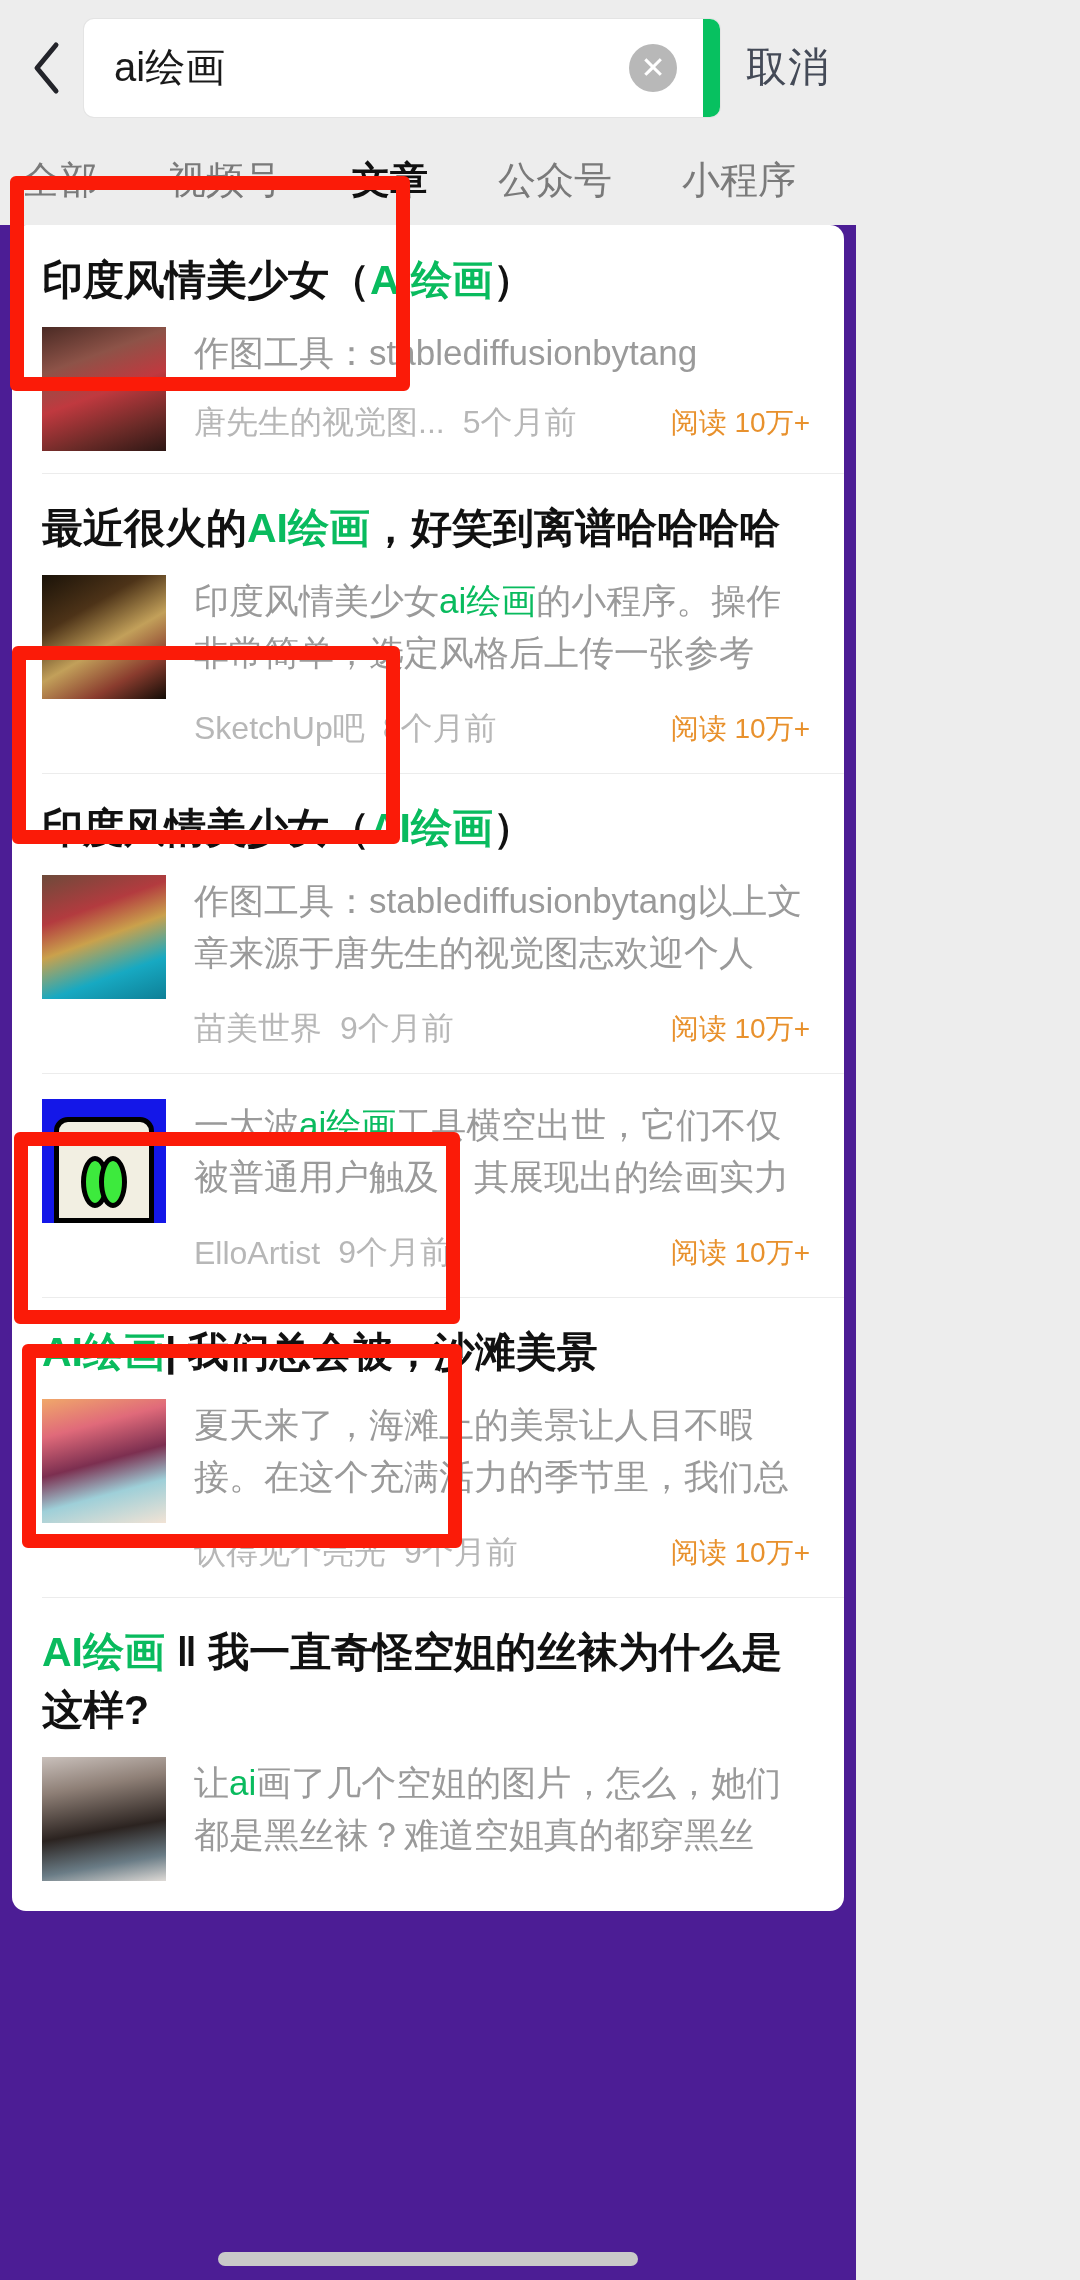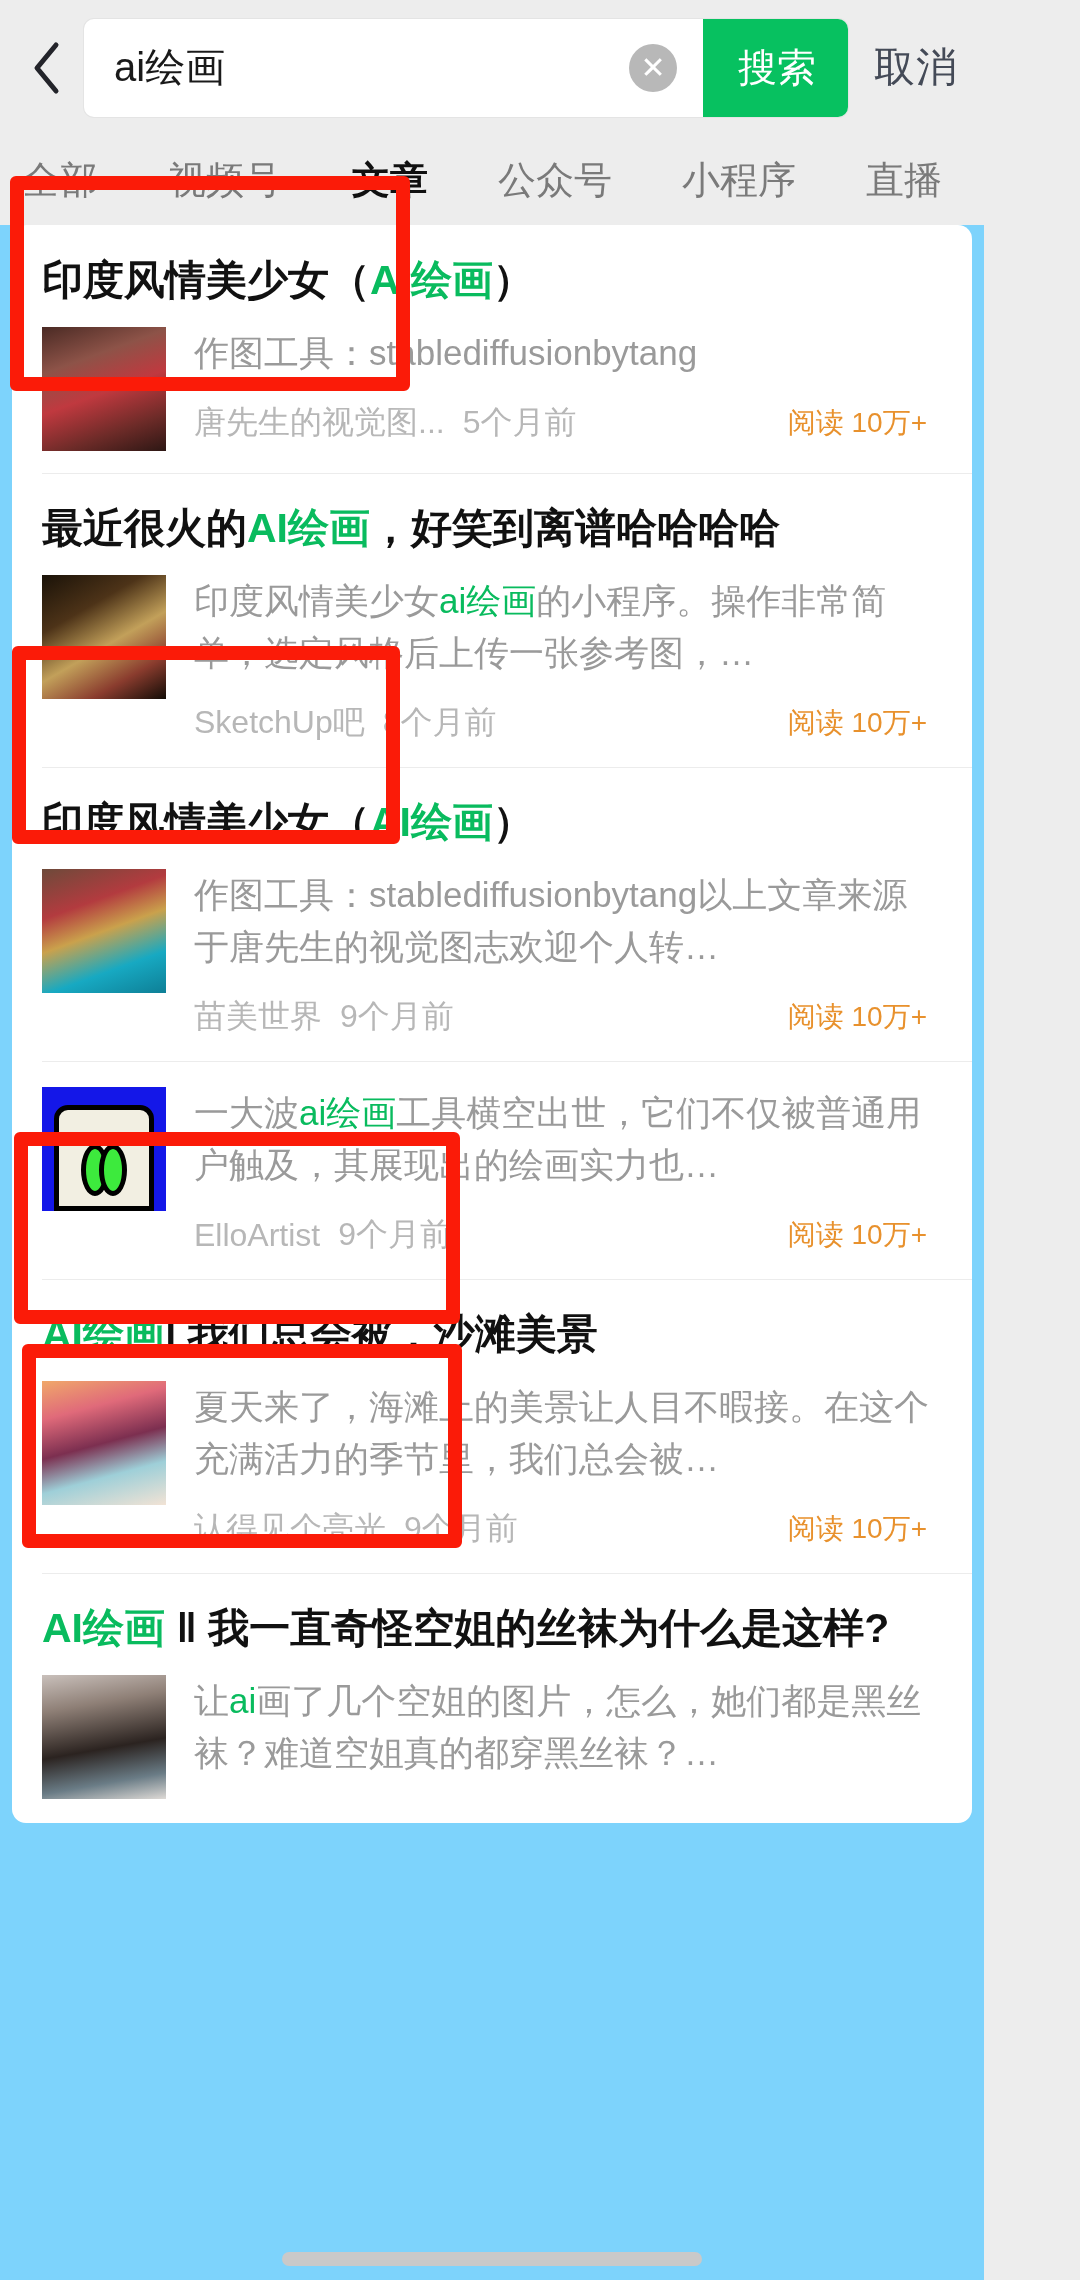--- a/index.html
+++ b/index.html
@@ -7,23 +7,23 @@
   html, body {
     width: 1080px;
     height: 2280px;
     background: #ededed;
     font-family: "Liberation Sans", "DejaVu Sans", sans-serif;
     overflow: hidden;
   }
 
   #screen {
     position: relative;
-    width: 984px;
+    width: 856px;
     height: 2280px;
-    background: #7dd3fc;
+    background: #4c1d95;
     overflow: hidden;
   }
 
   
   .searchbar {
     height: 135px;
     background: #ededed;
     display: flex;
     align-items: center;
     padding: 0 26px 0 16px;
@@ -123,21 +123,21 @@
   
   .results {
     background: #ffffff;
     margin: 0 12px;
     border-radius: 14px;
     overflow: hidden;
     position: relative;
   }
 
   .result {
-    padding: 26px 41px 22px 30px;
+    padding: 26px 30px 22px 30px;
     position: relative;
   }
   .result + .result::before {
     content: "";
     position: absolute;
     left: 30px;
     right: 0;
     top: 0;
     height: 1px;
     background: #ececec;

